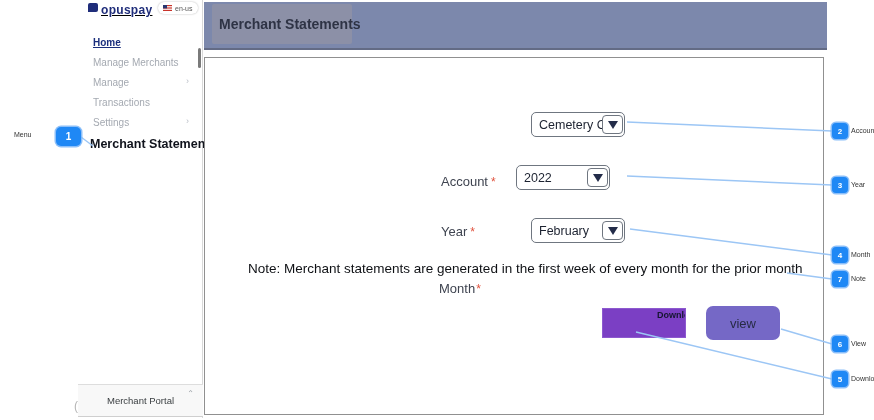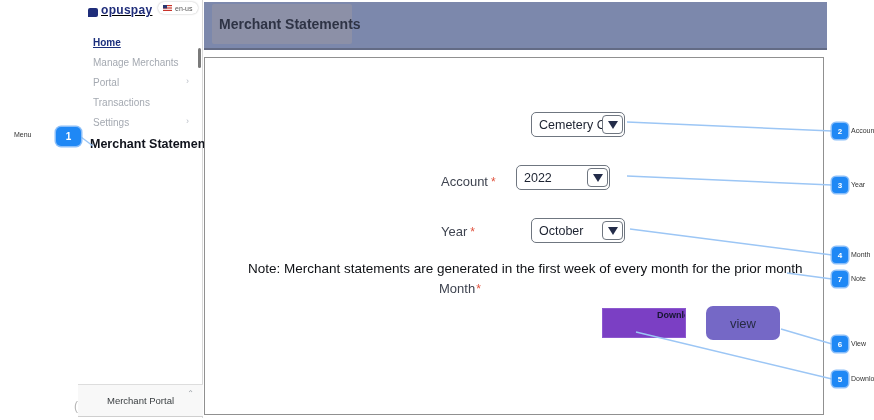--- a/index.html
+++ b/index.html
@@ -6,21 +6,21 @@
   .canvas {
     position:relative; width:874px; height:420px; overflow:hidden;
     background:#ffffff; font-family:"Liberation Sans", sans-serif;
   }
 
   
   .sidebar {
     position:absolute; left:78px; top:0; width:125px; height:418px;
     background:#fff; border-right:1px solid #d9d9d9; box-sizing:border-box;
   }
-  .logo-row { position:absolute; left:10px; top:3px; display:flex; align-items:flex-end;text-decoration:underline; }
+  .logo-row { position:absolute; left:10px; top:3px; display:flex; align-items:flex-start;text-decoration:underline; }
   .logo-mark { width:10px; height:9px; background:#1f2d7a; border-radius:2px 2px 2px 0; margin-right:3px; }
   .logo-text { font-size:12px; font-weight:bold; color:#1f2d7a; letter-spacing:.3px; }
   .locale-pill {
     position:absolute; left:80px; top:2px; height:12px; padding:0 5px;
     background:#fff; border-radius:7px; box-shadow:0 0 2px rgba(0,0,0,.3);
     display:flex; align-items:center; gap:3px; font-size:7px; color:#555;
   }
   .nav-item { position:absolute; left:15px; font-size:10px; color:#a4a9b1; white-space:nowrap; }
   .nav-item.active { color:#1b2f7d; font-weight:600;text-decoration:underline; }
   .nav-item.highlight { font-size:12.5px; font-weight:bold; color:#10131c; }
@@ -106,21 +106,21 @@
         <rect y="0" width="9" height="1.2" fill="#c9342b"></rect>
         <rect y="2.4" width="9" height="1.2" fill="#c9342b"></rect>
         <rect y="4.8" width="9" height="1.2" fill="#c9342b"></rect>
         <rect width="4" height="3.4" fill="#27356f"></rect>
       </svg>
       <span>en-us</span>
     </div>
 
     <div class="nav-item active" style="top:37px">Home</div>
     <div class="nav-item" style="top:57px">Manage Merchants</div>
-    <div class="nav-item" style="top:77px">Portal</div>
+    <div class="nav-item" style="top:77px">Manage</div>
     <span class="nav-chevron" style="left:108px; top:76px">›</span>
     <div class="nav-item" style="top:97px">Transactions</div>
     <div class="nav-item" style="top:117px">Settings</div>
     <span class="nav-chevron" style="left:108px; top:116px">›</span>
     <div class="nav-item highlight" style="top:137px; left:12px">Merchant Statements</div>
 
     <div class="scroll-thumb"></div>
 
     <div class="sb-footer">
       <span>Merchant Portal</span>
@@ -154,21 +154,21 @@
       <span class="dd-text">2022</span>
       <span class="dd-btn">
         <span class="dd-arrow"></span>
       </span>
     </div>
 
     <span class="fld-label" style="left:234px; top:223px">
       <span>Month</span><span class="req" style="margin-left:1px">*</span>
     </span>
     <div class="dropdown" style="left:326px; top:160px">
-      <span class="dd-text">October</span>
+      <span class="dd-text">February</span>
       <span class="dd-btn">
         <span class="dd-arrow"></span>
       </span>
     </div>
 
     <div class="note-text">Note: Merchant statements are generated in the first week of every month for the prior month</div>
 
     <div class="btn-download">
       <span class="dl-label">Download</span>
     </div>

